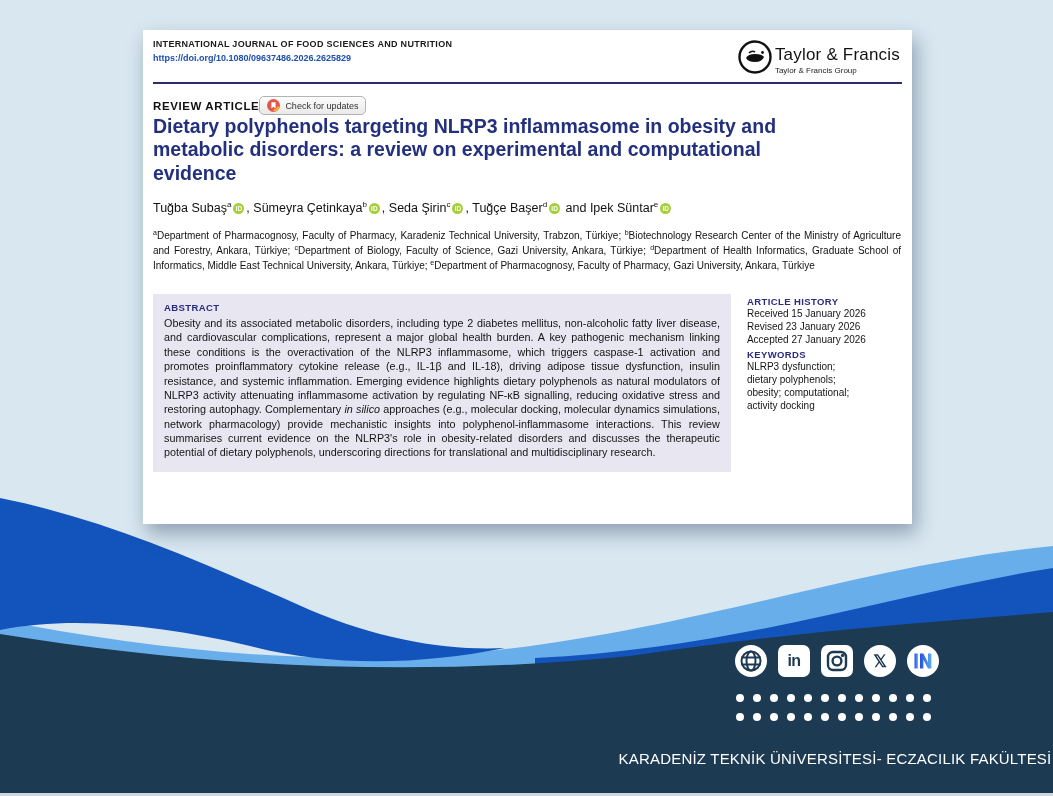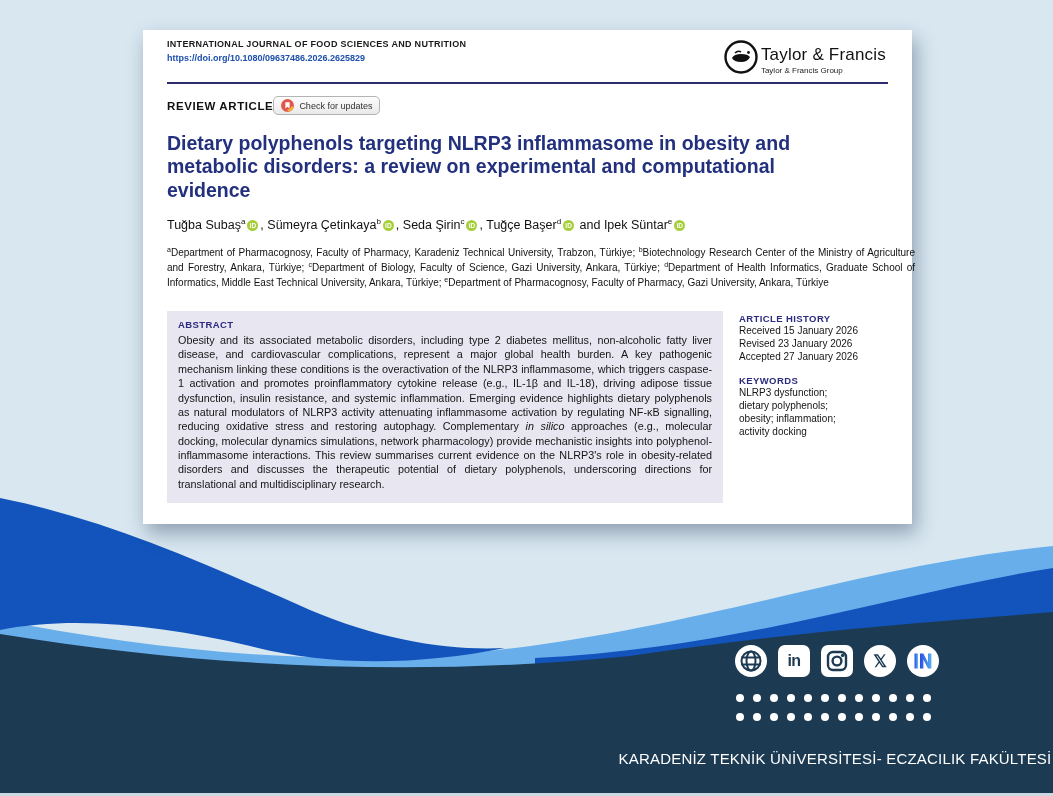--- a/index.html
+++ b/index.html
@@ -6,51 +6,51 @@
   html,body { width:1053px; height:796px; }
   body { font-family:"Liberation Sans", sans-serif; position:relative; overflow:hidden; background:#d8e7f0; }
   .stage { position:absolute; inset:0; }
 
   
   .waves { position:absolute; left:0; top:488px; width:1053px; height:308px; }
   .bottom-strip { position:absolute; left:0; bottom:0; width:1053px; height:3px; background:#ccd9e2; }
 
   
   .card { position:absolute; left:143px; top:30px; width:769px; height:494px; background:#ffffff;
-          box-shadow:4px 9px 18px rgba(25,45,75,.38); padding:9px 24px; }
+          box-shadow:4px 9px 18px rgba(25,45,75,.38); padding:9px 10px; }
   .hdr { display:flex; justify-content:space-between; align-items:flex-start; }
   .journal-name { font-size:9px; font-weight:bold; letter-spacing:.3px; color:#1a1a1a; }
   .doi { font-size:9px; font-weight:bold; color:#1c4fae; margin-top:4px; }
   .tf-logo { display:flex; align-items:flex-end; gap:2px; margin-right:2px; }
   .tf-name { font-size:17px; color:#111; letter-spacing:.2px; }
   .tf-group { font-size:8px; color:#222; margin-top:1px; }
   .rule { border-bottom:2px solid #2c2c6e; margin-top:7px; }
 
   .type-row { display:flex; align-items:center; margin-top:12px; }
   .review { font-size:11.5px; font-weight:bold; letter-spacing:.6px; color:#111; }
   .badge { display:flex; align-items:center; gap:5px; border:1px solid #b3b3b3; border-radius:5px;
            background:linear-gradient(#fdfdfd,#e9e9e9); padding:2px 7px; font-size:9px; color:#333; }
 
-  .title { margin-top:17px; width:668px; font-size:19.5px; font-weight:bold; color:#22307e; line-height:1.2; }
+  .title { width:668px; font-size:19.5px; font-weight:bold; color:#22307e; line-height:1.2; }
 
   .authors { margin-top:15px; font-size:12.5px; color:#111; }
   .authors sup { font-size:8px; }
   .orcid { display:inline-block; width:11px; height:11px; border-radius:50%; background:#a6ce39; color:#fff;
            font-size:6.5px; font-weight:bold; text-align:center; line-height:11px; vertical-align:1px; margin:0 2px; }
 
   .affils { margin-top:13px; font-size:10px; line-height:1.36; text-align:justify; color:#111; width:748px; }
   .affils sup { font-size:7px; }
 
   .cols { display:flex; gap:16px; margin-top:21px; }
   .abstract-box { width:660px; background:#e8e6f1; padding:8px 11px 12px 11px; }
   .sec-h { font-size:9.5px; font-weight:bold; letter-spacing:.4px; color:#2a2a7e; }
   .abstract-text { margin-top:3px; font-size:10.8px; line-height:1.33; text-align:justify; color:#141414; }
   .side { width:178px; padding-top:2px; }
   .side-line { font-size:10px; line-height:1.32; color:#141414; }
-  .kw-block { margin-top:11px; }
+  .kw-block { margin-top:2px; }
 
   
   .social-row { position:absolute; left:735px; top:645px; display:flex; gap:11px; }
   .soc { width:32px; height:32px; border-radius:50%; background:#fff; display:flex; align-items:center; justify-content:center; }
   .soc.square { border-radius:7px;text-align:center; }
   .soc .glyph-x { font-size:17px; font-weight:900; color:#1c3a52; font-family:"Liberation Sans",sans-serif; }
   .soc .glyph-in { font-size:16px; font-weight:bold; color:#1c3a52; letter-spacing:-.5px; }
   .dots { position:absolute; left:736px; top:694px; width:198px; display:flex; flex-wrap:wrap; column-gap:9px; row-gap:11px; }
   .dots span { width:8px; height:8px; border-radius:50%; background:#fff; }
   .uni-text { position:absolute; left:585px; top:750px; width:500px; text-align:center; color:#fff;
@@ -118,21 +118,21 @@
       </div>
       <div class="side">
         <div class="sec-h">ARTICLE HISTORY</div>
         <div class="side-line">Received 15 January 2026</div>
         <div class="side-line">Revised 23 January 2026</div>
         <div class="side-line">Accepted 27 January 2026</div>
         <div class="kw-block">
           <div class="sec-h">KEYWORDS</div>
           <div class="side-line">NLRP3 dysfunction;</div>
           <div class="side-line">dietary polyphenols;</div>
-          <div class="side-line">obesity; inflammation;</div>
+          <div class="side-line">obesity; computational;</div>
           <div class="side-line">activity docking</div>
         </div>
       </div>
     </div>
   </div>
 
   <div class="social-row">
     <div class="soc">
       <svg width="24" height="24" viewBox="0 0 24 24">
         <circle cx="12" cy="12" r="9.5" fill="none" stroke="#1c3a52" stroke-width="2"></circle>

